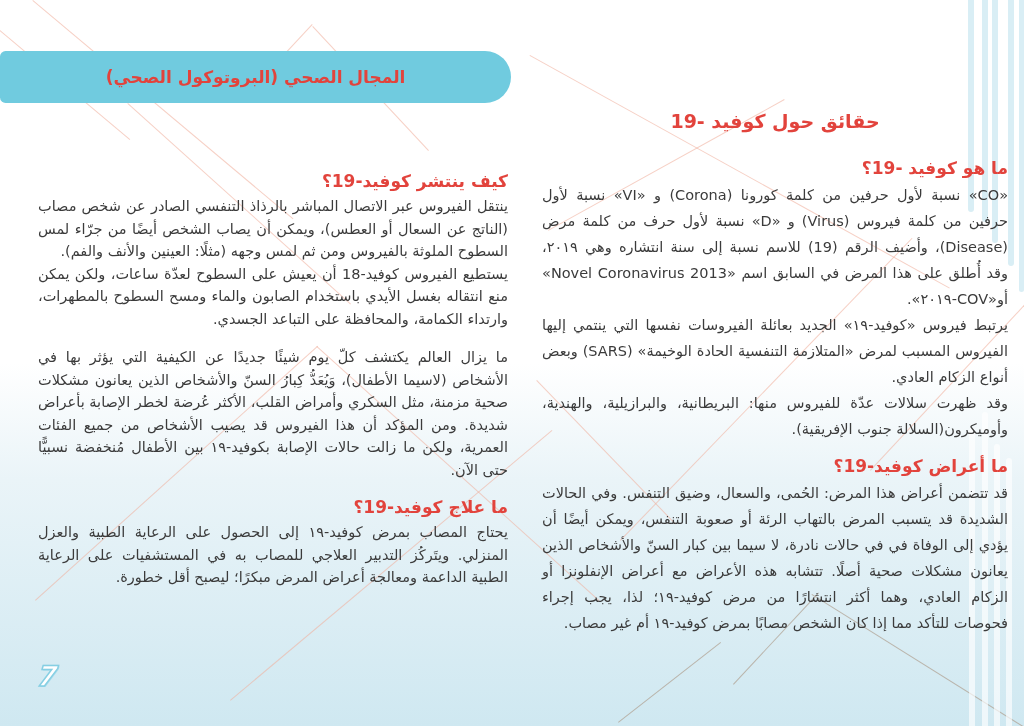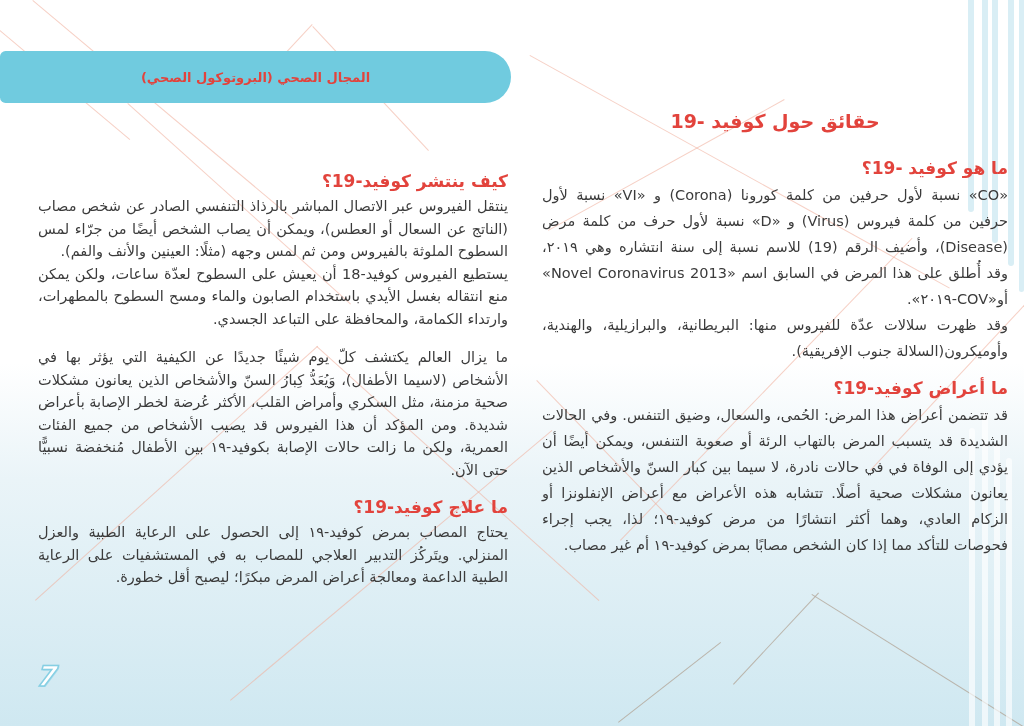--- a/index.html
+++ b/index.html
@@ -17,21 +17,21 @@
   
   .vbar{position:absolute;top:0;width:6px;background:#d9eef5;border-radius:0 0 3px 3px;}
   .wbar{position:absolute;width:6px;background:rgba(255,255,255,.65);border-radius:3px 3px 0 0;}
   
   .banner{
     position:absolute;left:0;top:51px;width:511px;height:52px;
     background:#70cbdf;border-radius:6px 28px 28px 6px;
     display:flex;align-items:center;justify-content:center;
   }
   .banner span{
-    color:#e2433c;font-weight:bold;font-size:13px;
+    color:#e2433c;font-weight:bold;font-size:17px;
   }
   
   .col{position:absolute;direction:rtl;color:#3b3b3b;}
   .right-col{top:110px;right:16px;width:466px;}
   .left-col{top:157px;left:38px;width:470px;}
   .col-title{
     margin:0 0 26px 0;text-align:center;
     color:#e2433c;font-size:19px;font-weight:bold;
   }
   .col h2{
@@ -94,20 +94,21 @@
   <div class="banner">
     <span>المجال الصحي (البروتوكول الصحي)</span>
   </div>
 
   <div class="col right-col">
     <h1 class="col-title">حقائق حول كوفيد -19</h1>
 
     <section>
       <h2>ما هو كوفيد -19؟</h2>
       <p>«CO» نسبة لأول حرفين من كلمة كورونا (Corona) و «VI» نسبة لأول حرفين من كلمة فيروس (Virus) و «D» نسبة لأول حرف من كلمة مرض (Disease)، وأضيف الرقم (19) للاسم نسبة إلى سنة انتشاره وهي ٢٠١٩، وقد أُطلق على هذا المرض في السابق اسم «Novel Coronavirus 2013» أو«COV-٢٠١٩».</p>
+      <p>يرتبط فيروس «كوفيد-١٩» الجديد بعائلة الفيروسات نفسها التي ينتمي إليها الفيروس المسبب لمرض «المتلازمة التنفسية الحادة الوخيمة» (SARS) وبعض أنواع الزكام العادي.</p>
       <p>وقد ظهرت سلالات عدّة للفيروس منها: البريطانية، والبرازيلية، والهندية، وأوميكرون(السلالة جنوب الإفريقية).</p>
     </section>
 
     <section>
       <h2>ما أعراض كوفيد-19؟</h2>
       <p>قد تتضمن أعراض هذا المرض: الحُمى، والسعال، وضيق التنفس. وفي الحالات الشديدة قد يتسبب المرض بالتهاب الرئة أو صعوبة التنفس، ويمكن أيضًا أن يؤدي إلى الوفاة في في حالات نادرة، لا سيما بين كبار السنّ والأشخاص الذين يعانون مشكلات صحية أصلًا. تتشابه هذه الأعراض مع أعراض الإنفلونزا أو الزكام العادي، وهما أكثر انتشارًا من مرض كوفيد-١٩؛ لذا، يجب إجراء فحوصات للتأكد مما إذا كان الشخص مصابًا بمرض كوفيد-١٩ أم غير مصاب.</p>
     </section>
   </div>
 
   <div class="col left-col">

